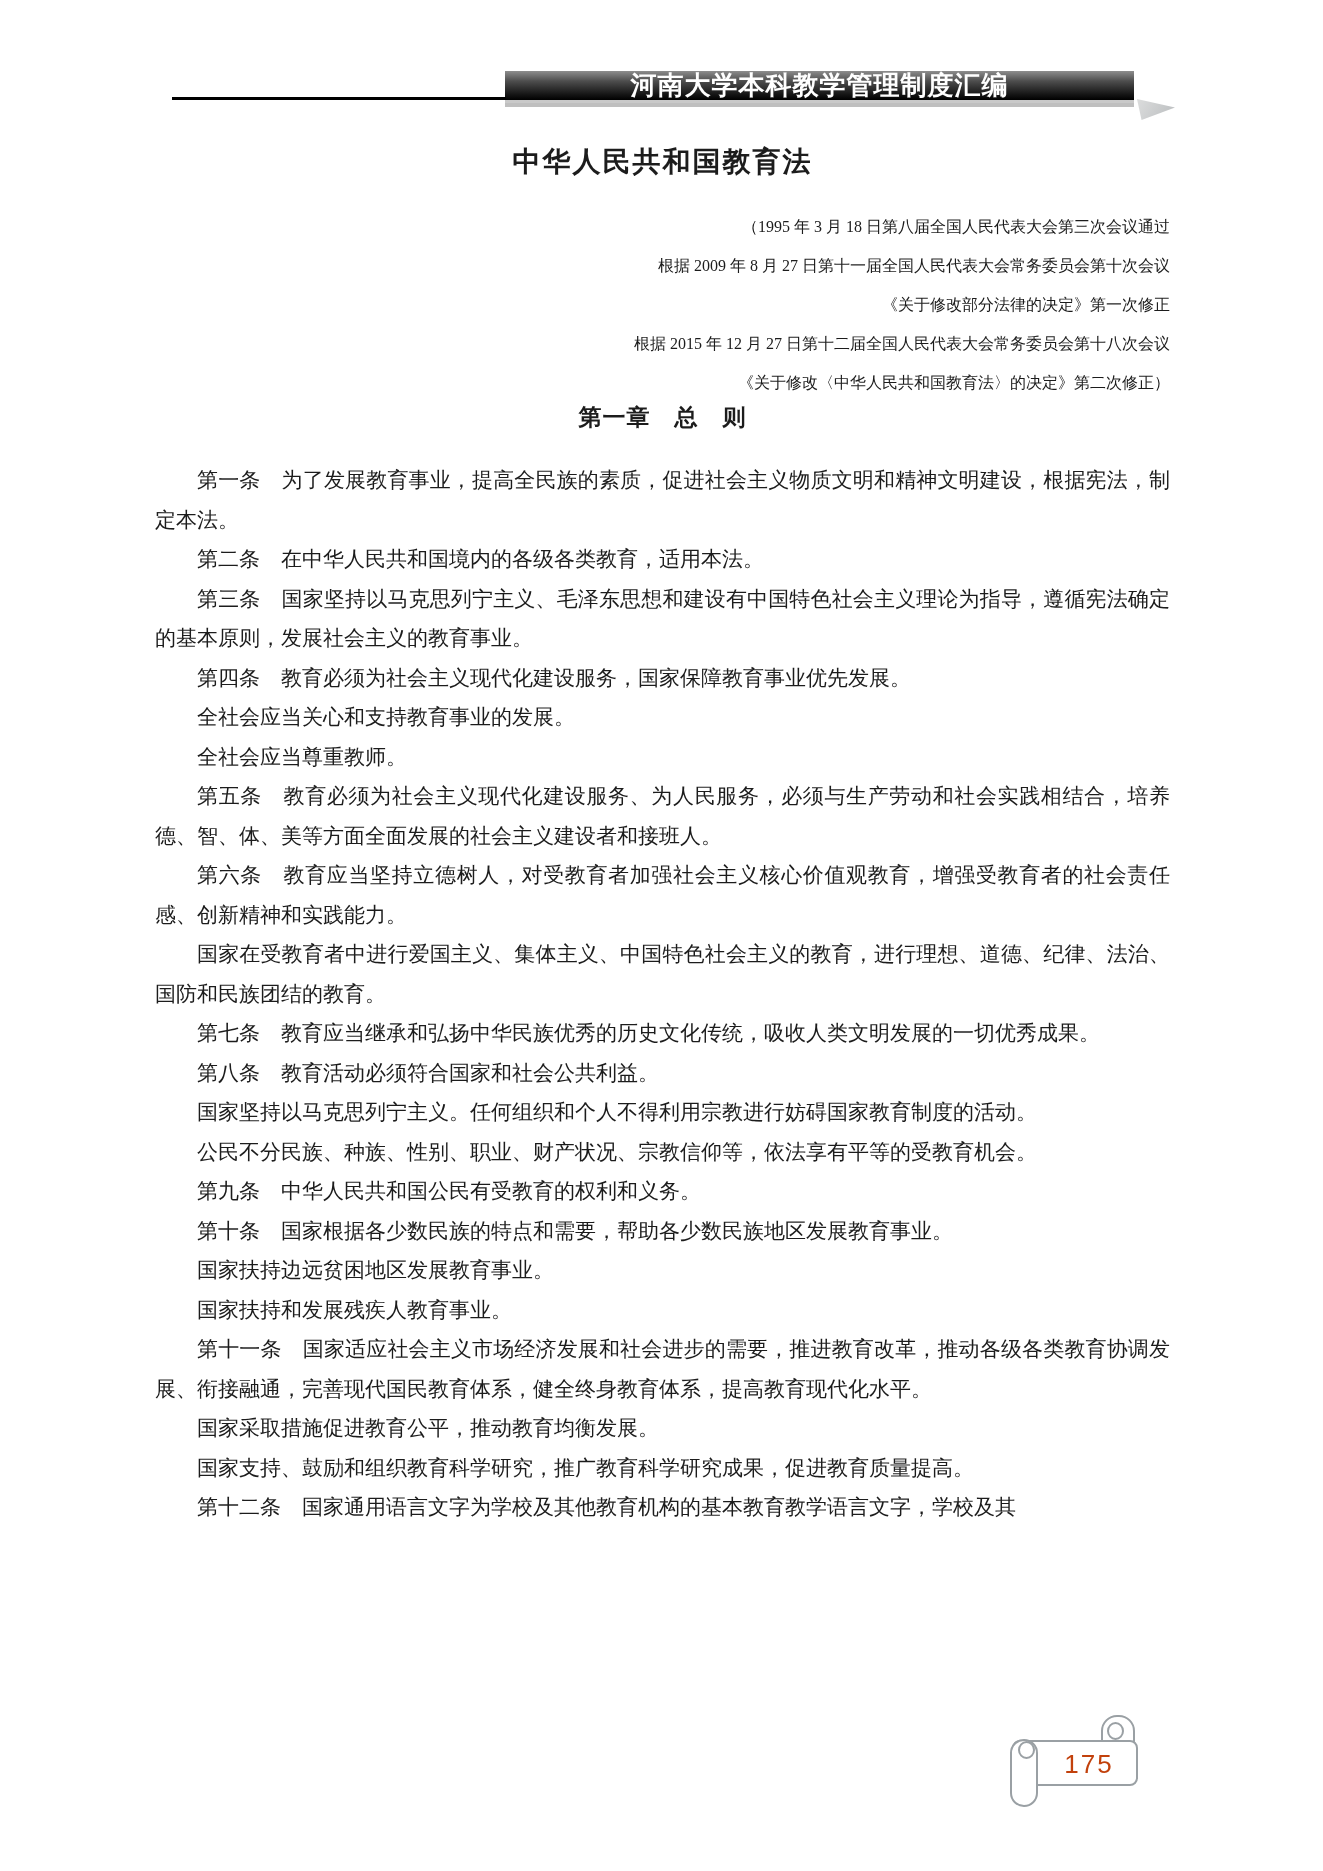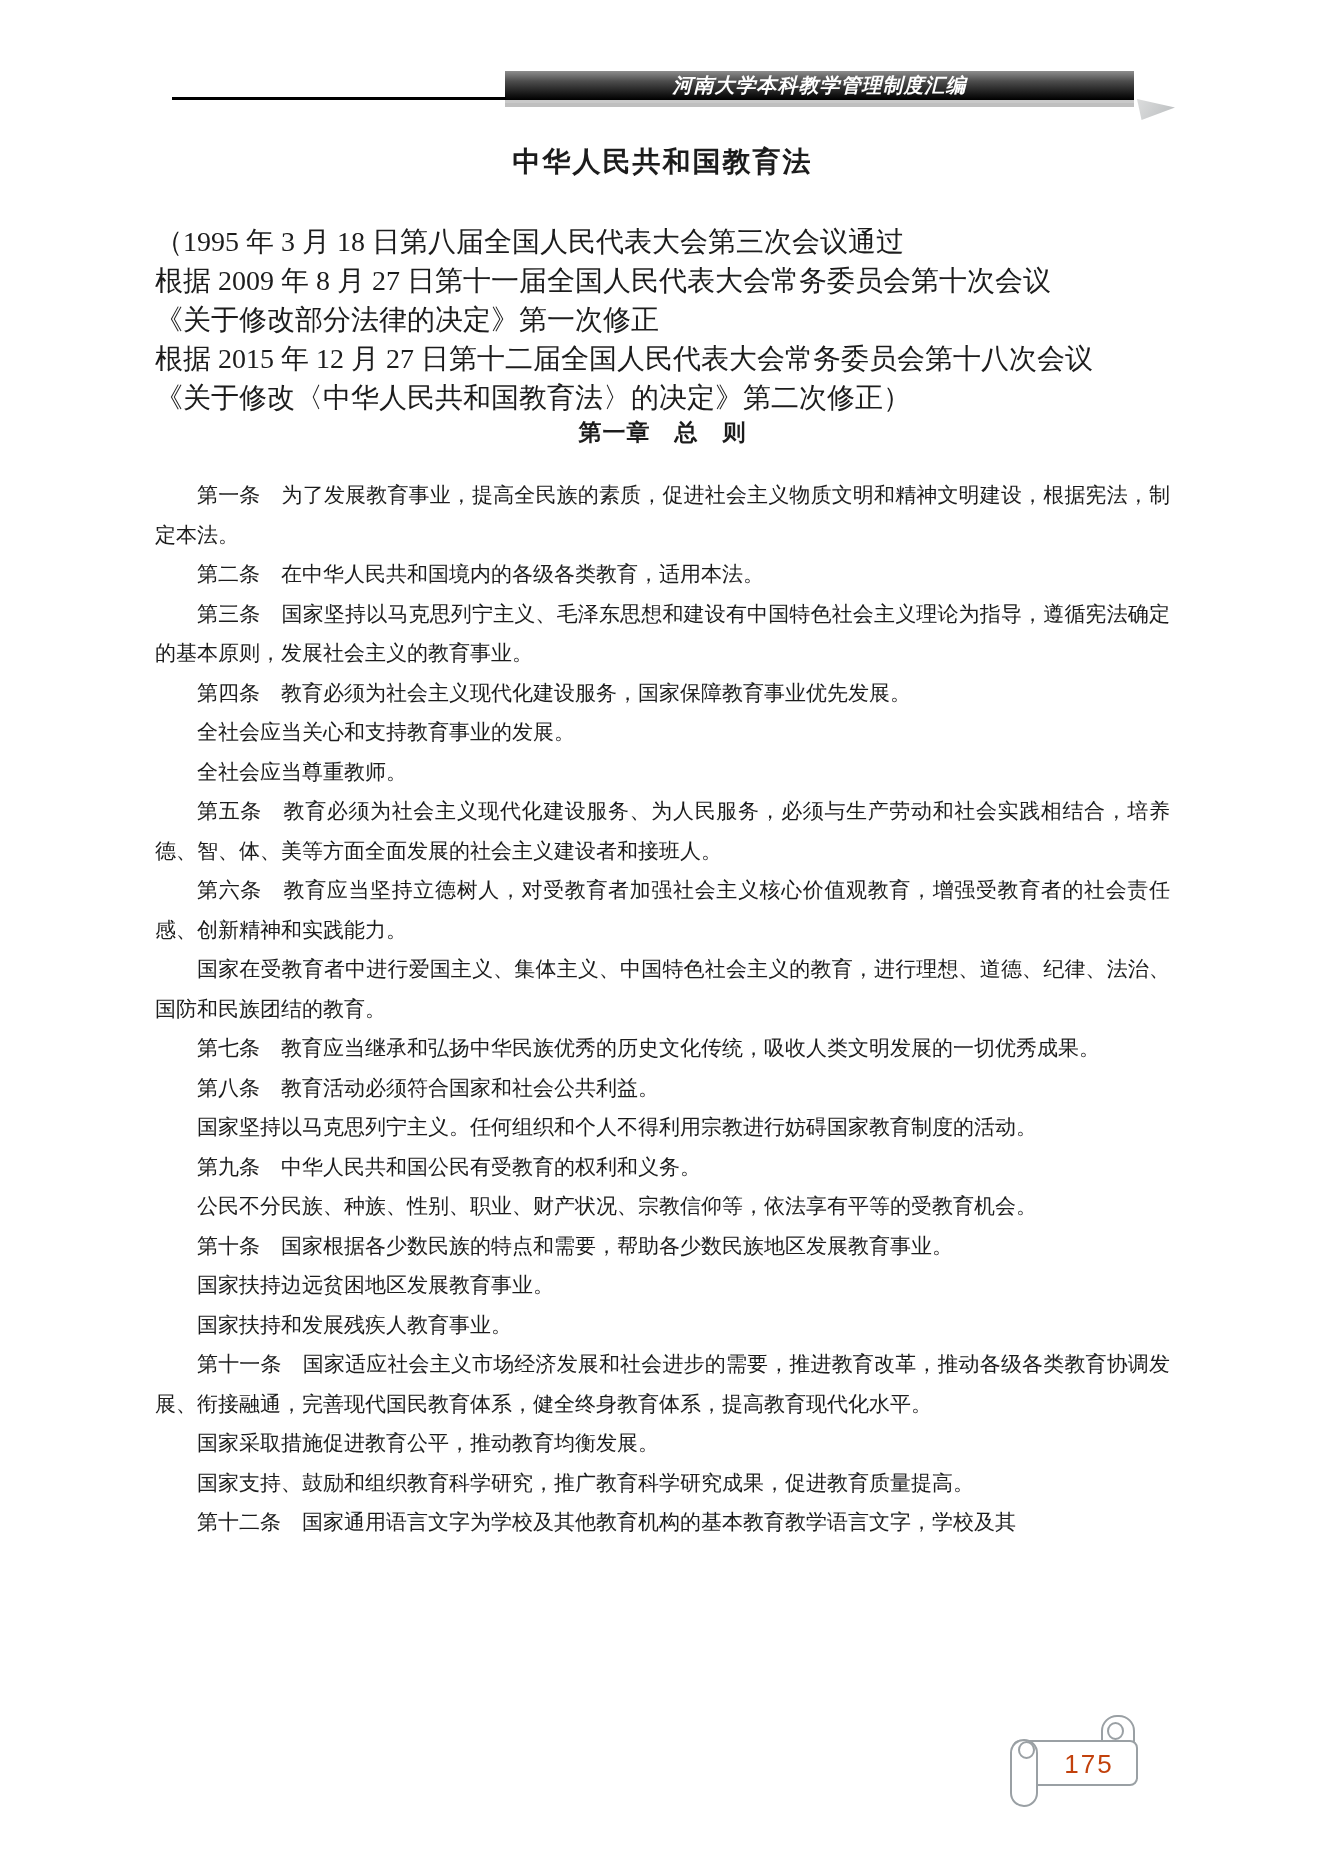--- a/index.html
+++ b/index.html
@@ -10,39 +10,38 @@
   }
   
   .header-bar {
     position:absolute; left:505px; top:71px; width:629px; height:29px;
     background:linear-gradient(180deg,#8d8d8d 0%,#4d4d4d 35%,#161616 80%,#000 100%);
     border-bottom:3px solid #c9c9c9;
     box-shadow:0 4px 0 rgba(0,0,0,0.25);
     display:flex; align-items:center; justify-content:center;
   }
   .header-title {
-    color:#ffffff; font-size:20px; font-weight:bold; letter-spacing:1px;
+    color:#ffffff; font-size:26px; font-weight:bold; letter-spacing:1px;
     white-space:nowrap;
-    font-style:italic;
   }
   .header-rule {
     position:absolute; left:172px; top:97px; width:334px; height:3px; background:#000000;
   }
   .corner-arrow {
     position:absolute; left:1137px; top:99px; width:38px; height:21px;
     background:linear-gradient(120deg,#dcdddd 0%,#babdbf 100%);
     clip-path:polygon(0 0, 100% 40%, 12% 100%);
   }
   
   .content { position:absolute; left:155px; top:123px; width:1015px; }
   .doc-title {
     margin:20px 0 0; text-align:center;
     font-size:28px; font-weight:bold; letter-spacing:2px;
   }
-  .preamble { margin-top:41px; text-align:left; font-size:28px; line-height:39px; }
+  .preamble { margin-top:26px; text-align:right; font-size:16px; line-height:39px; }
   .preamble div { white-space:nowrap; }
   .chapter-heading {
     text-align:center; font-size:23px; font-weight:bold; letter-spacing:1px;
   }
   .body-text { margin-top:28px; font-size:21px; line-height:39.5px; text-align:justify; }
   .body-text p { margin:0; text-indent:2em; }
   
   .scroll { position:absolute; left:1008px; top:1714px; width:132px; height:96px; }
   .scroll > div { box-sizing:border-box; position:absolute; background:#ffffff; border:2px solid #9aa0a4; }
   .scroll-loop      { left:93px;  top:1px;  width:34px; height:30px; border-radius:16px 16px 4px 4px; }
@@ -86,22 +85,22 @@
     <p>第三条　国家坚持以马克思列宁主义、毛泽东思想和建设有中国特色社会主义理论为指导，遵循宪法确定的基本原则，发展社会主义的教育事业。</p>
     <p>第四条　教育必须为社会主义现代化建设服务，国家保障教育事业优先发展。</p>
     <p>全社会应当关心和支持教育事业的发展。</p>
     <p>全社会应当尊重教师。</p>
     <p>第五条　教育必须为社会主义现代化建设服务、为人民服务，必须与生产劳动和社会实践相结合，培养德、智、体、美等方面全面发展的社会主义建设者和接班人。</p>
     <p>第六条　教育应当坚持立德树人，对受教育者加强社会主义核心价值观教育，增强受教育者的社会责任感、创新精神和实践能力。</p>
     <p>国家在受教育者中进行爱国主义、集体主义、中国特色社会主义的教育，进行理想、道德、纪律、法治、国防和民族团结的教育。</p>
     <p>第七条　教育应当继承和弘扬中华民族优秀的历史文化传统，吸收人类文明发展的一切优秀成果。</p>
     <p>第八条　教育活动必须符合国家和社会公共利益。</p>
     <p>国家坚持以马克思列宁主义。任何组织和个人不得利用宗教进行妨碍国家教育制度的活动。</p>
+    <p>公民不分民族、种族、性别、职业、财产状况、宗教信仰等，依法享有平等的受教育机会。</p>
     <p>第九条　中华人民共和国公民有受教育的权利和义务。</p>
-    <p>公民不分民族、种族、性别、职业、财产状况、宗教信仰等，依法享有平等的受教育机会。</p>
     <p>第十条　国家根据各少数民族的特点和需要，帮助各少数民族地区发展教育事业。</p>
     <p>国家扶持边远贫困地区发展教育事业。</p>
     <p>国家扶持和发展残疾人教育事业。</p>
     <p>第十一条　国家适应社会主义市场经济发展和社会进步的需要，推进教育改革，推动各级各类教育协调发展、衔接融通，完善现代国民教育体系，健全终身教育体系，提高教育现代化水平。</p>
     <p>国家采取措施促进教育公平，推动教育均衡发展。</p>
     <p>国家支持、鼓励和组织教育科学研究，推广教育科学研究成果，促进教育质量提高。</p>
     <p>第十二条　国家通用语言文字为学校及其他教育机构的基本教育教学语言文字，学校及其</p>
   </div>
 </div>
 

